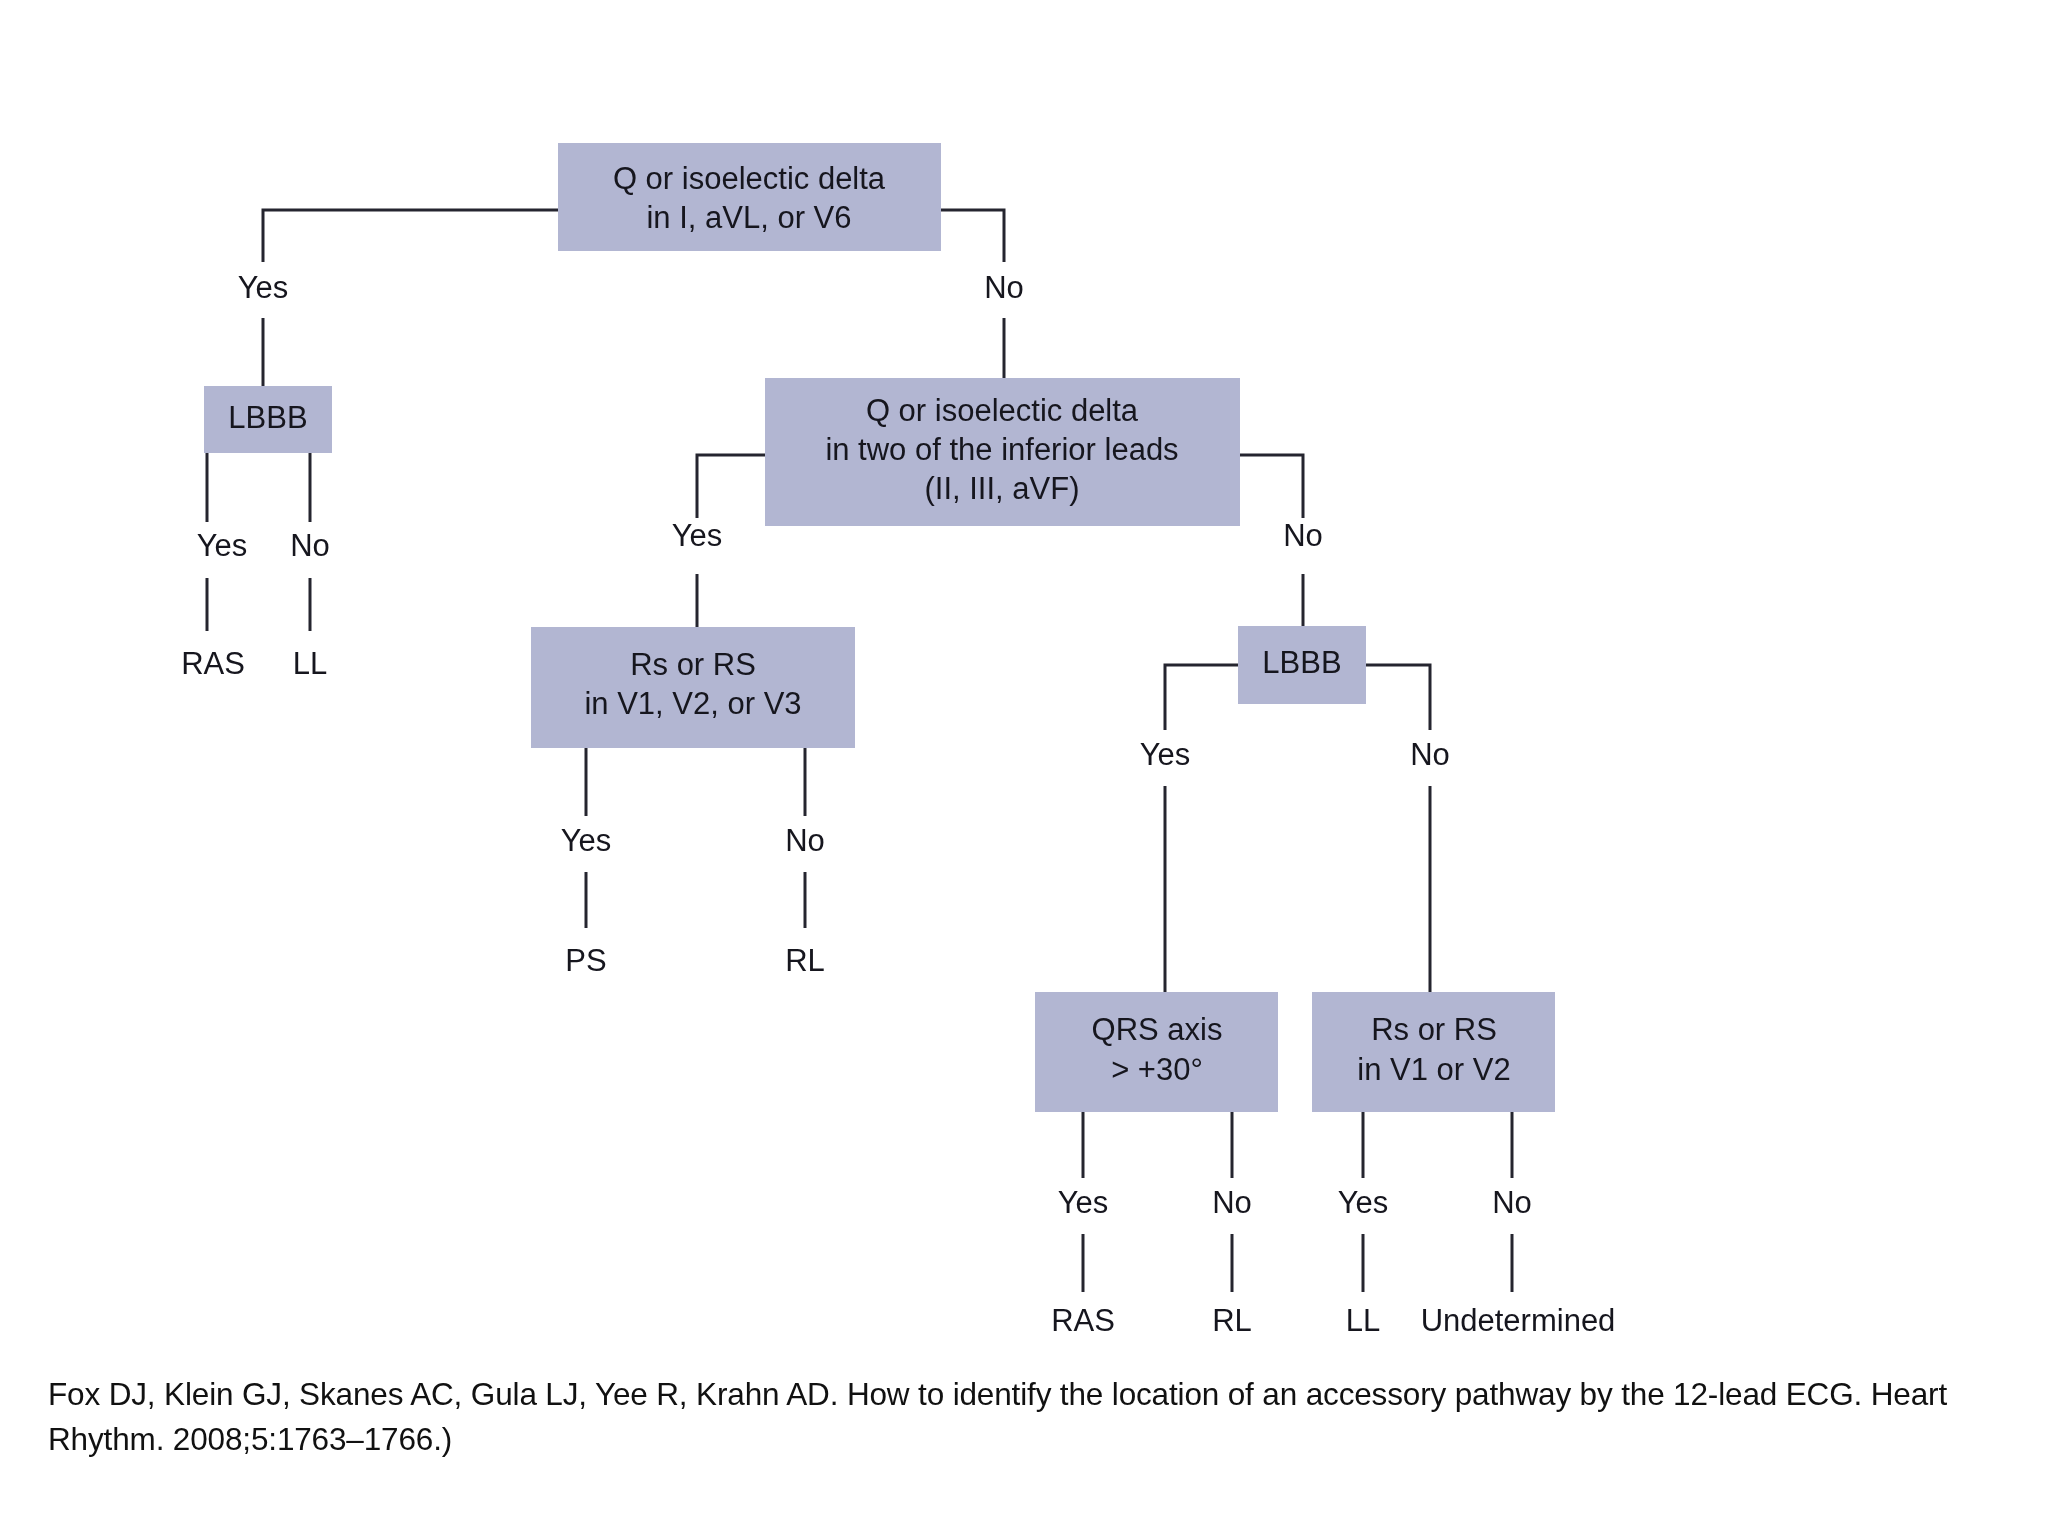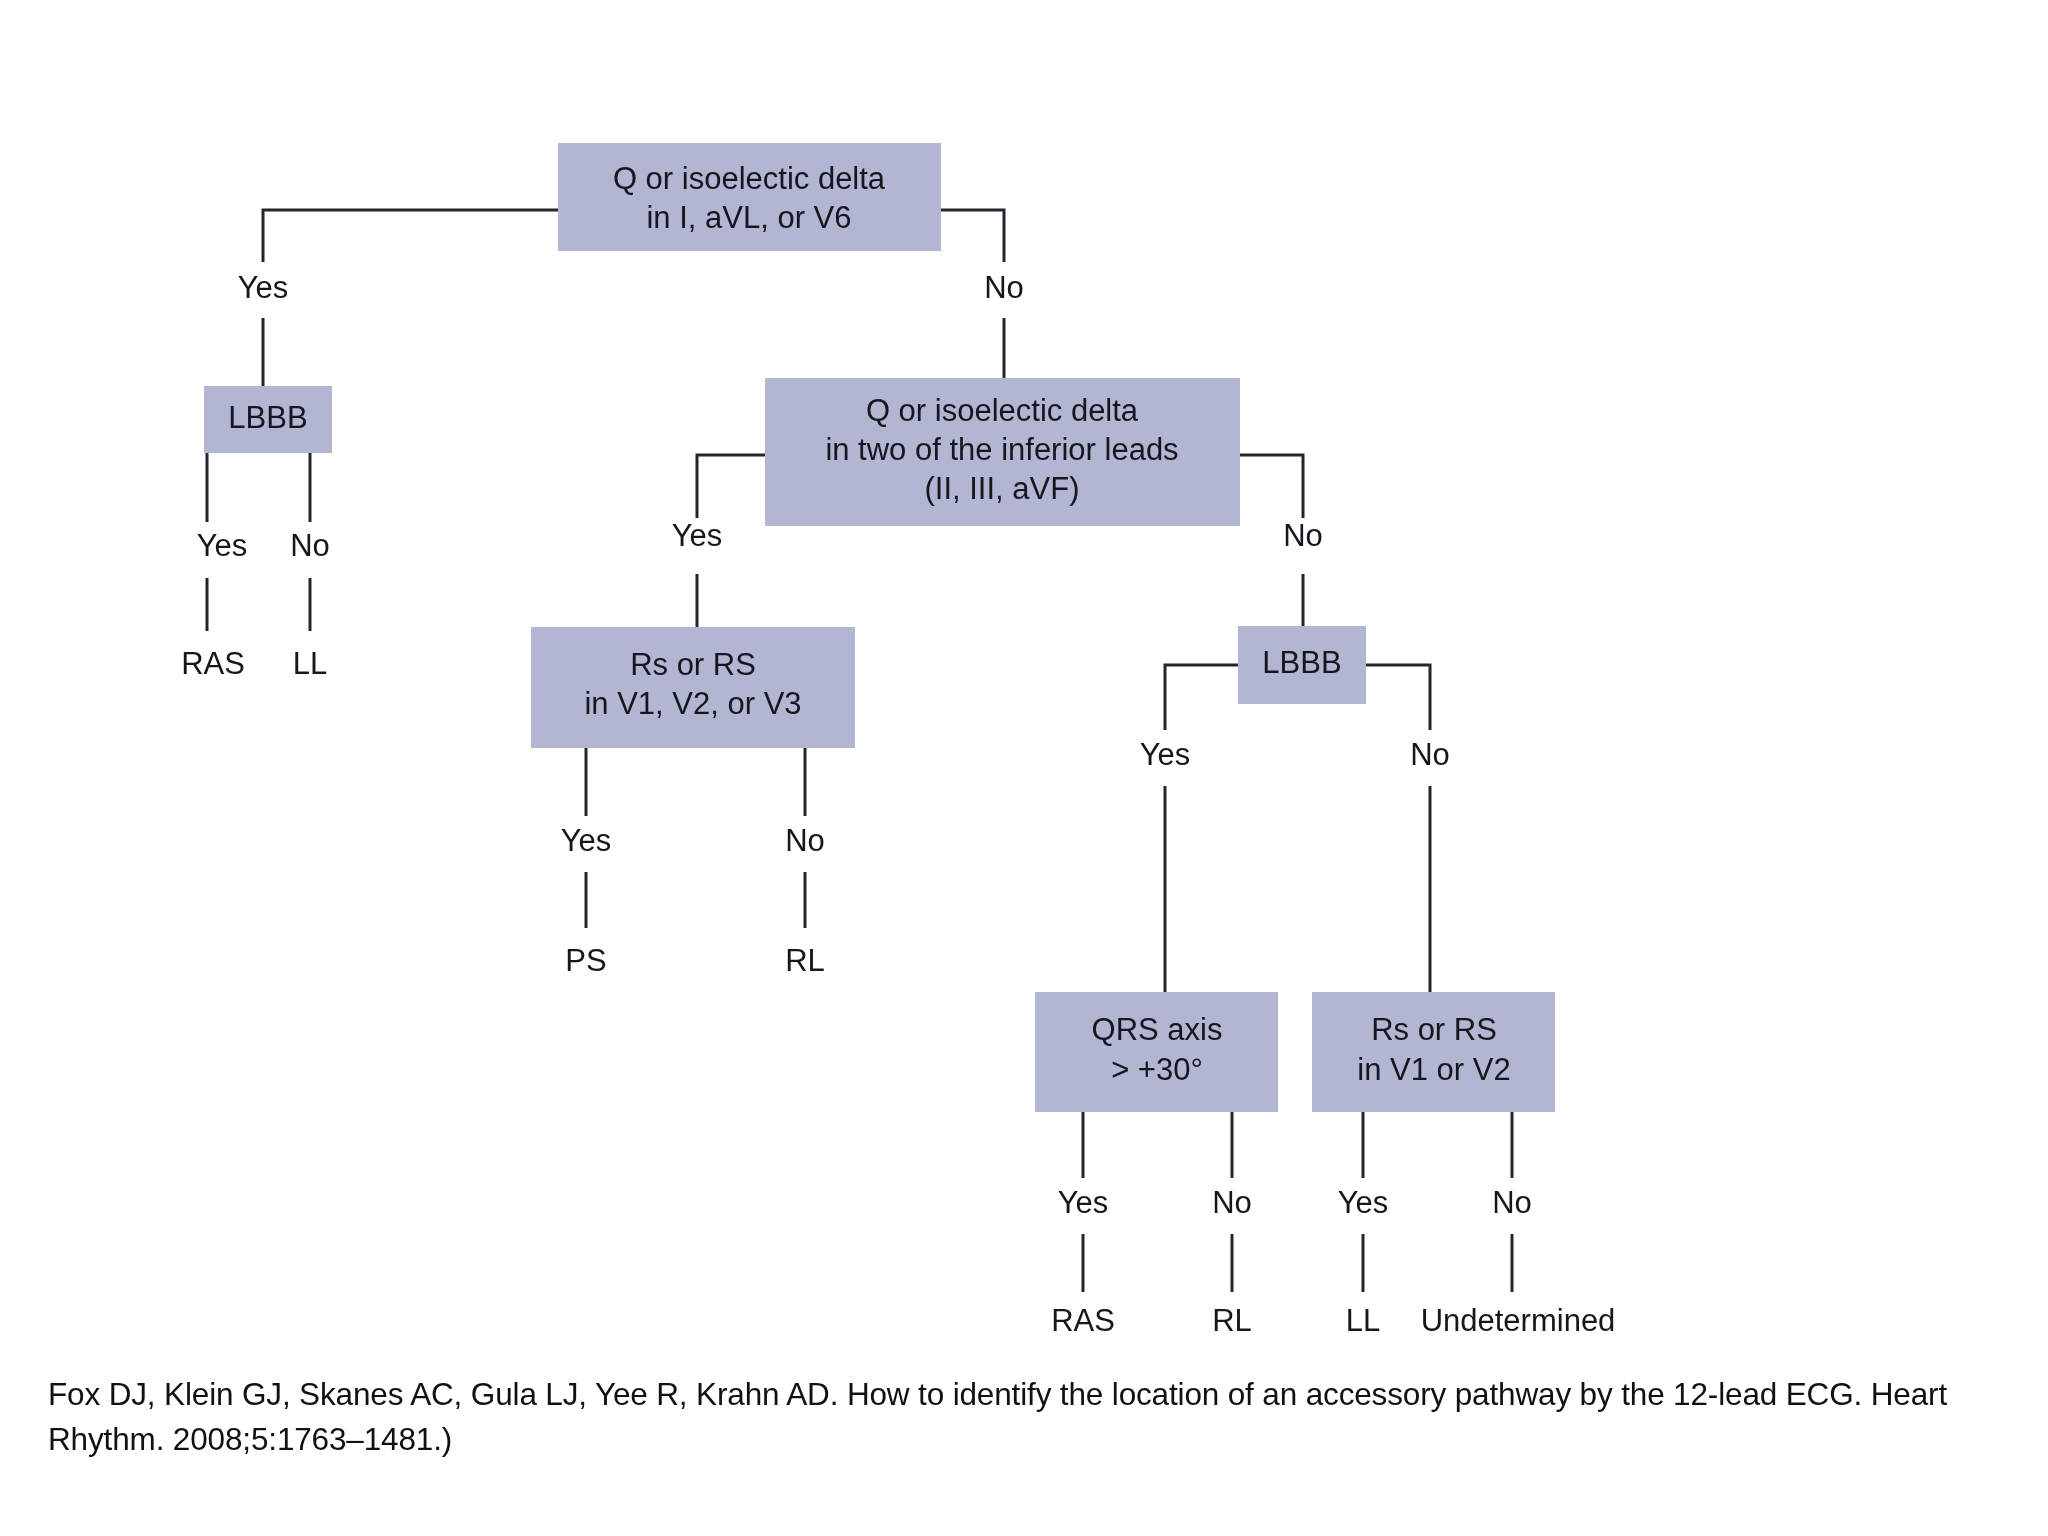--- a/index.html
+++ b/index.html
@@ -195,13 +195,13 @@
 
   <text class="leaf-label" x="1083" y="1323">RAS</text>
   <text class="leaf-label" x="1232" y="1323">RL</text>
 
   <text class="leaf-label" x="1363" y="1323">LL</text>
   <text class="leaf-label" x="1518" y="1323">Undetermined</text>
 
 </svg>
 </div>
 
-<div id="caption">Fox DJ, Klein GJ, Skanes AC, Gula LJ, Yee R, Krahn AD. How to identify the location of an accessory pathway by the 12-lead ECG. Heart Rhythm. 2008;5:1763–1481.)</div>
+<div id="caption">Fox DJ, Klein GJ, Skanes AC, Gula LJ, Yee R, Krahn AD. How to identify the location of an accessory pathway by the 12-lead ECG. Heart Rhythm. 2008;5:1763–1766.)</div>
 
 </body></html>

